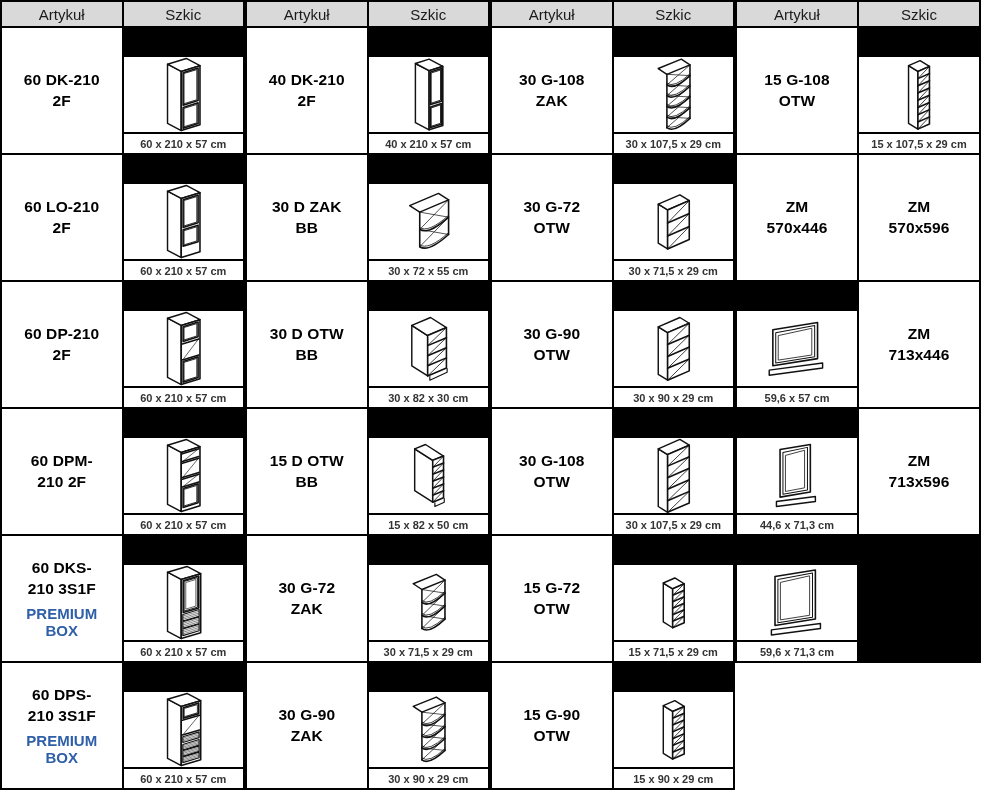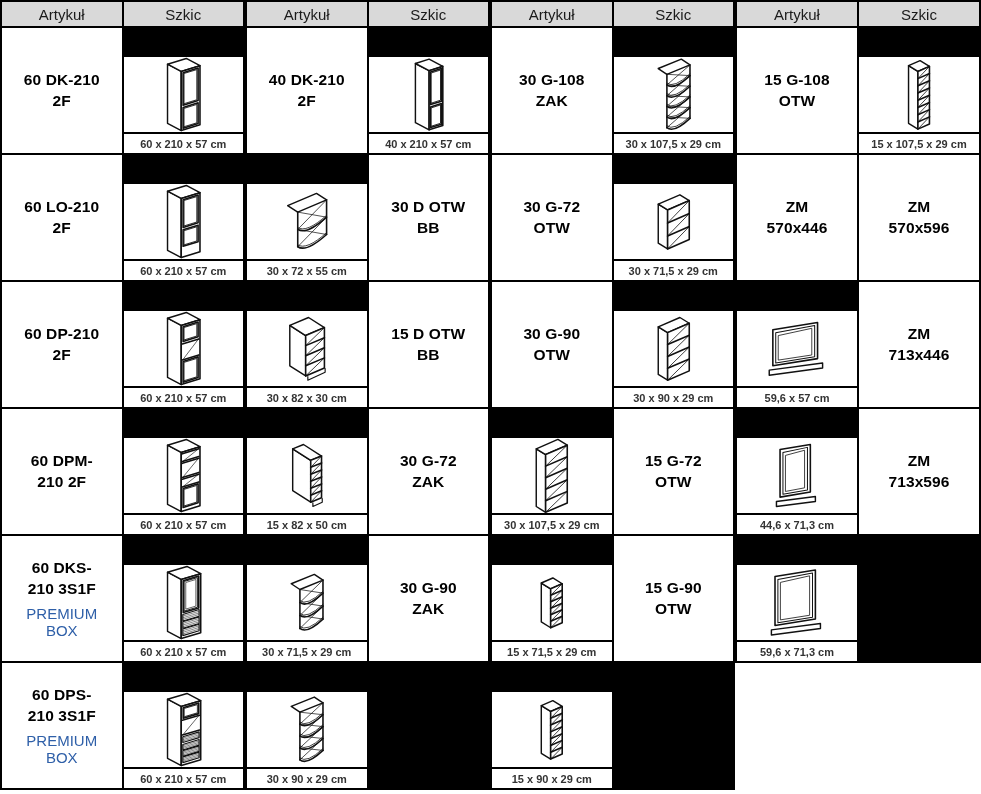--- a/index.html
+++ b/index.html
@@ -17,21 +17,21 @@
   .group:last-child{width:246px;}
   .hcell{
     background:#d9d9d9;display:flex;align-items:center;justify-content:center;
     font-size:15px;color:#1a1a1a;
   }
   .acell{
     background:#fff;display:flex;flex-direction:column;align-items:center;
     justify-content:center;text-align:center;padding:0 19px;overflow:hidden;
   }
   .code{font-weight:bold;font-size:15.5px;color:#000;line-height:1.35;letter-spacing:.1px;}
-  .note{font-weight:normal;font-size:15px;color:#2e5fa8;margin-top:5px;}
+  .note{font-weight:bold;font-size:15px;color:#2e5fa8;margin-top:5px;}
   .scell{background:#fff;display:flex;flex-direction:column;overflow:hidden;margin-top:29px;}
   .sk{flex:1 1 auto;min-height:0;}
   .sk svg{width:100%;height:100%;display:block;}
   .dims{
     height:19px;flex:0 0 auto;border-top:2px solid #000;
     display:flex;align-items:center;justify-content:center;
     font-size:11px;font-weight:bold;color:#333;
   }
 </style>
 </head>
@@ -197,20 +197,23 @@
             <path d="M61.0,19.0 L80.0,13.0 L61.0,3.0 L42.0,9.0 Z" fill="#fff" stroke="#111111" stroke-width="2" stroke-linejoin="round" stroke-linecap="round"></path>
             <path d="M61.0,101.0 L80.0,95.0 L80.0,13.0 L61.0,19.0 Z" fill="#fff" stroke="#111111" stroke-width="2.2" stroke-linejoin="round" stroke-linecap="round"></path>
             <path d="M62.9,20.9 L78.1,16.1 L78.1,61.2 L62.9,66.0 Z" fill="none" stroke="#111111" stroke-width="2.2" stroke-linejoin="round" stroke-linecap="round"></path>
             <path d="M64.2,22.1 L76.8,18.1 L76.8,59.9 L64.2,63.9 Z" fill="none" stroke="#111111" stroke-width="1.2" stroke-linejoin="round" stroke-linecap="round"></path>
             <path d="M62.9,69.2 L78.1,64.4 L78.1,93.1 L62.9,97.9 Z" fill="none" stroke="#111111" stroke-width="2.2" stroke-linejoin="round" stroke-linecap="round"></path>
             <path d="M64.2,70.5 L76.8,66.5 L76.8,91.9 L64.2,95.9 Z" fill="none" stroke="#111111" stroke-width="1.2" stroke-linejoin="round" stroke-linecap="round"></path>
           </svg>
         </div>
         <div class="dims">40 x 210 x 57 cm</div>
       </div>
+      <div class="acell">
+        <div class="code">30 D ZAK BB</div>
+      </div>
       <div class="scell">
         <div class="sk">
           <svg viewBox="0 0 121 104" preserveAspectRatio="xMidYMid meet">
             <path d="M48.0,39.0 L88.0,22.0 L74.0,13.0 L34.0,30.0 Z" fill="#fff" stroke="#111111" stroke-width="2" stroke-linejoin="round" stroke-linecap="round"></path>
             <path d="M48.0,87.0 L48.0,39.0" fill="none" stroke="#111111" stroke-width="2.2" stroke-linejoin="round" stroke-linecap="round"></path>
             <path d="M88.0,70.0 L88.0,22.0" fill="none" stroke="#111111" stroke-width="2.2" stroke-linejoin="round" stroke-linecap="round"></path>
             <path d="M48.0,87.0 L88.0,46.0" fill="none" stroke="#111111" stroke-width="1" stroke-linejoin="round" stroke-linecap="round"></path>
             <path d="M88.0,70.0 L48.0,63.0" fill="none" stroke="#111111" stroke-width="1" stroke-linejoin="round" stroke-linecap="round"></path>
             <path d="M48.0,63.0 L88.0,22.0" fill="none" stroke="#111111" stroke-width="1" stroke-linejoin="round" stroke-linecap="round"></path>
             <path d="M88.0,46.0 L48.0,39.0" fill="none" stroke="#111111" stroke-width="1" stroke-linejoin="round" stroke-linecap="round"></path>
@@ -390,20 +393,23 @@
             <path d="M52.0,63.0 L82.0,50.0" fill="none" stroke="#111111" stroke-width="2.2" stroke-linejoin="round" stroke-linecap="round"></path>
             <path d="M52.0,46.5 L82.0,33.5" fill="none" stroke="#111111" stroke-width="2.2" stroke-linejoin="round" stroke-linecap="round"></path>
             <path d="M52.0,96.0 L82.0,66.5" fill="none" stroke="#111111" stroke-width="1.1" stroke-linejoin="round" stroke-linecap="round"></path>
             <path d="M52.0,79.5 L82.0,50.0" fill="none" stroke="#111111" stroke-width="1.1" stroke-linejoin="round" stroke-linecap="round"></path>
             <path d="M52.0,63.0 L82.0,33.5" fill="none" stroke="#111111" stroke-width="1.1" stroke-linejoin="round" stroke-linecap="round"></path>
             <path d="M52.0,46.5 L82.0,17.0" fill="none" stroke="#111111" stroke-width="1.1" stroke-linejoin="round" stroke-linecap="round"></path>
           </svg>
         </div>
         <div class="dims">30 x 90 x 29 cm</div>
       </div>
+      <div class="acell">
+        <div class="code">30 G-108 OTW</div>
+      </div>
       <div class="scell">
         <div class="sk">
           <svg viewBox="0 0 121 104" preserveAspectRatio="xMidYMid meet">
             <path d="M52.0,103.0 L52.0,23.0 L39.0,15.0 L39.0,95.0 Z" fill="#fff" stroke="#111111" stroke-width="2" stroke-linejoin="round" stroke-linecap="round"></path>
             <path d="M52.0,23.0 L82.0,10.0 L69.0,2.0 L39.0,15.0 Z" fill="#fff" stroke="#111111" stroke-width="2" stroke-linejoin="round" stroke-linecap="round"></path>
             <path d="M52.0,103.0 L82.0,90.0 L82.0,10.0 L52.0,23.0 Z" fill="#fff" stroke="#111111" stroke-width="2.2" stroke-linejoin="round" stroke-linecap="round"></path>
             <path d="M52.0,87.0 L82.0,74.0" fill="none" stroke="#111111" stroke-width="2.2" stroke-linejoin="round" stroke-linecap="round"></path>
             <path d="M52.0,71.0 L82.0,58.0" fill="none" stroke="#111111" stroke-width="2.2" stroke-linejoin="round" stroke-linecap="round"></path>
             <path d="M52.0,55.0 L82.0,42.0" fill="none" stroke="#111111" stroke-width="2.2" stroke-linejoin="round" stroke-linecap="round"></path>
             <path d="M52.0,39.0 L82.0,26.0" fill="none" stroke="#111111" stroke-width="2.2" stroke-linejoin="round" stroke-linecap="round"></path>

